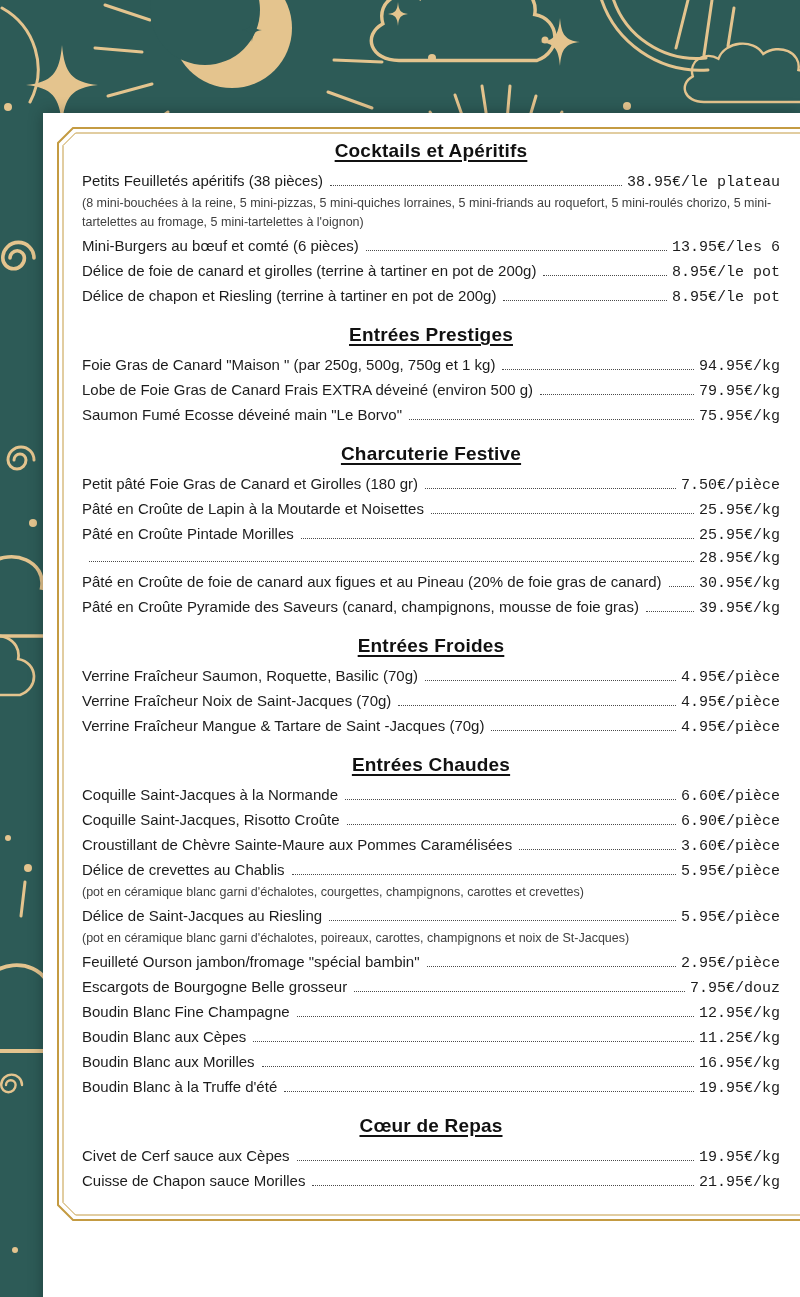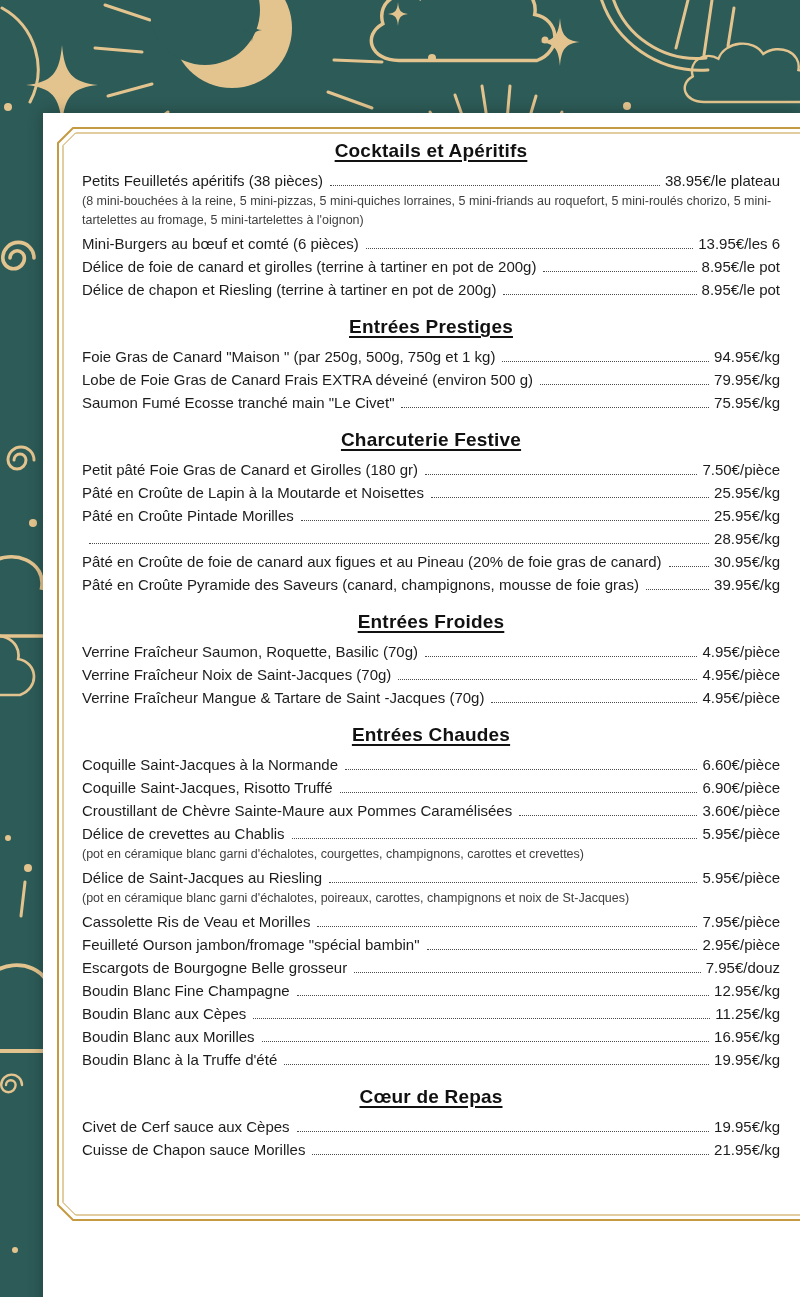--- a/index.html
+++ b/index.html
@@ -37,21 +37,21 @@
     font-size:15px;line-height:23px;
     white-space:nowrap;
     justify-content:flex-end;
   }
   .iname{flex:0 0 auto;}
   .leader{
     flex:1 1 auto;min-width:10px;
     border-bottom:1.7px dotted #4a4a4a;
     margin:0 5px 4px 7px;
   }
-  .iprice{flex:0 0 auto;}
+  .iprice{flex:0 0 auto;font-family:Liberation Mono, monospace;}
   .note{
     font-size:12.5px;line-height:19px;
     white-space:normal;color:#404040;
     margin:0 0 2px 0;
   }
 </style>
 </head>
 <body>
 
 <svg class="bg-svg" width="800" height="1297" viewBox="0 0 800 1297">
@@ -214,21 +214,21 @@
     <span class="iprice">94.95€/kg</span>
   </div>
 
   <div class="item">
     <span class="iname">Lobe de Foie Gras de Canard Frais EXTRA déveiné (environ 500 g)</span>
     <span class="leader"></span>
     <span class="iprice">79.95€/kg</span>
   </div>
 
   <div class="item">
-    <span class="iname">Saumon Fumé Ecosse tranché main "Le Civet"</span>
+    <span class="iname">Saumon Fumé Ecosse déveiné main "Le Borvo"</span>
     <span class="leader"></span>
     <span class="iprice">75.95€/kg</span>
   </div>
 </div>
   </section>
 
   <section class="msection">
     <h2 class="stitle">Charcuterie Festive</h2>
     <div class="items">
   <div class="item">
@@ -294,21 +294,21 @@
   <section class="msection">
     <h2 class="stitle">Entrées Chaudes</h2>
     <div class="items">
   <div class="item">
     <span class="iname">Coquille Saint-Jacques à la Normande</span>
     <span class="leader"></span>
     <span class="iprice">6.60€/pièce</span>
   </div>
 
   <div class="item">
-    <span class="iname">Coquille Saint-Jacques, Risotto Truffé</span>
+    <span class="iname">Coquille Saint-Jacques, Risotto Croûte</span>
     <span class="leader"></span>
     <span class="iprice">6.90€/pièce</span>
   </div>
 
   <div class="item">
     <span class="iname">Croustillant de Chèvre Sainte-Maure aux Pommes Caramélisées</span>
     <span class="leader"></span>
     <span class="iprice">3.60€/pièce</span>
   </div>
 
@@ -321,25 +321,20 @@
   <div class="note">(pot en céramique blanc garni d'échalotes, courgettes, champignons, carottes et crevettes)</div>
 
   <div class="item">
     <span class="iname">Délice de Saint-Jacques au Riesling</span>
     <span class="leader"></span>
     <span class="iprice">5.95€/pièce</span>
   </div>
 
   <div class="note">(pot en céramique blanc garni d'échalotes, poireaux, carottes, champignons et noix de St-Jacques)</div>
 
-  <div class="item">
-    <span class="iname">Cassolette Ris de Veau et Morilles</span>
-    <span class="leader"></span>
-    <span class="iprice">7.95€/pièce</span>
-  </div>
 
   <div class="item">
     <span class="iname">Feuilleté Ourson jambon/fromage "spécial bambin"</span>
     <span class="leader"></span>
     <span class="iprice">2.95€/pièce</span>
   </div>
 
   <div class="item">
     <span class="iname">Escargots de Bourgogne Belle grosseur</span>
     <span class="leader"></span>

